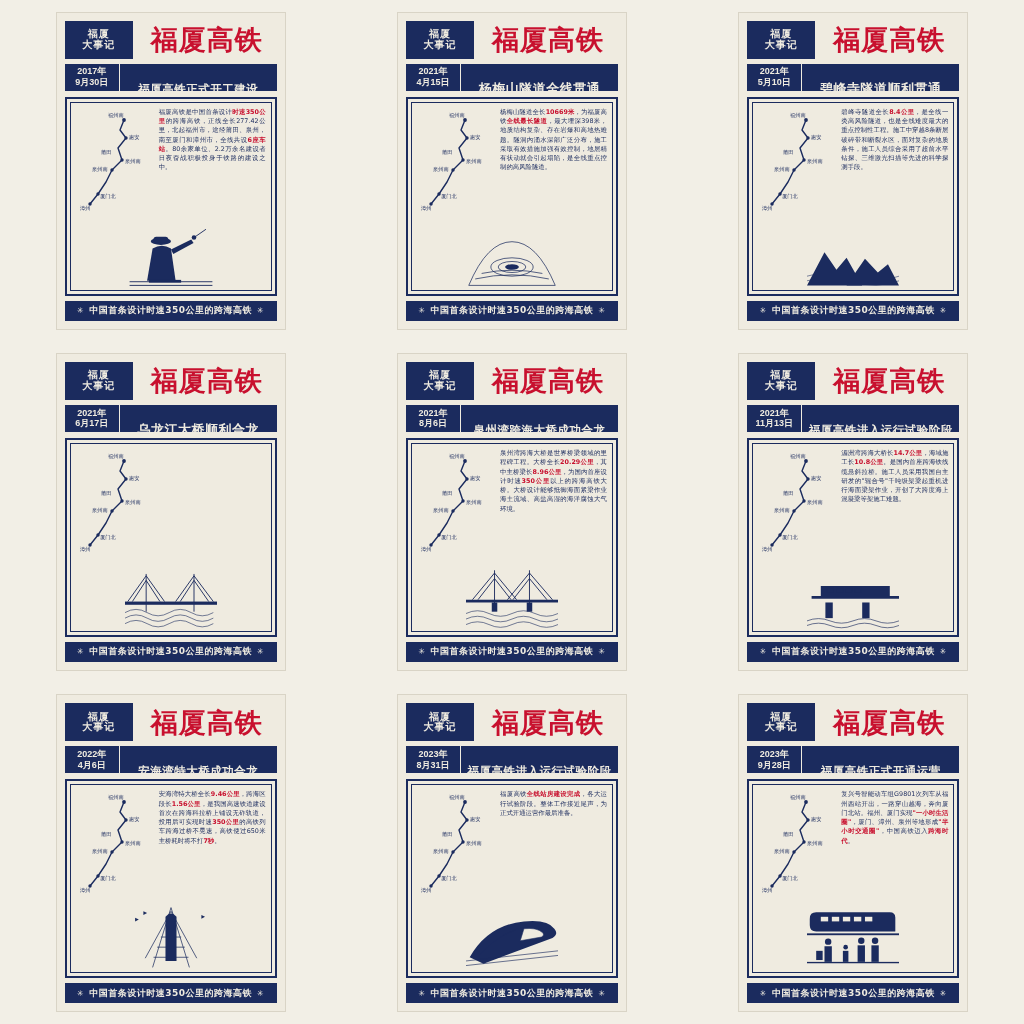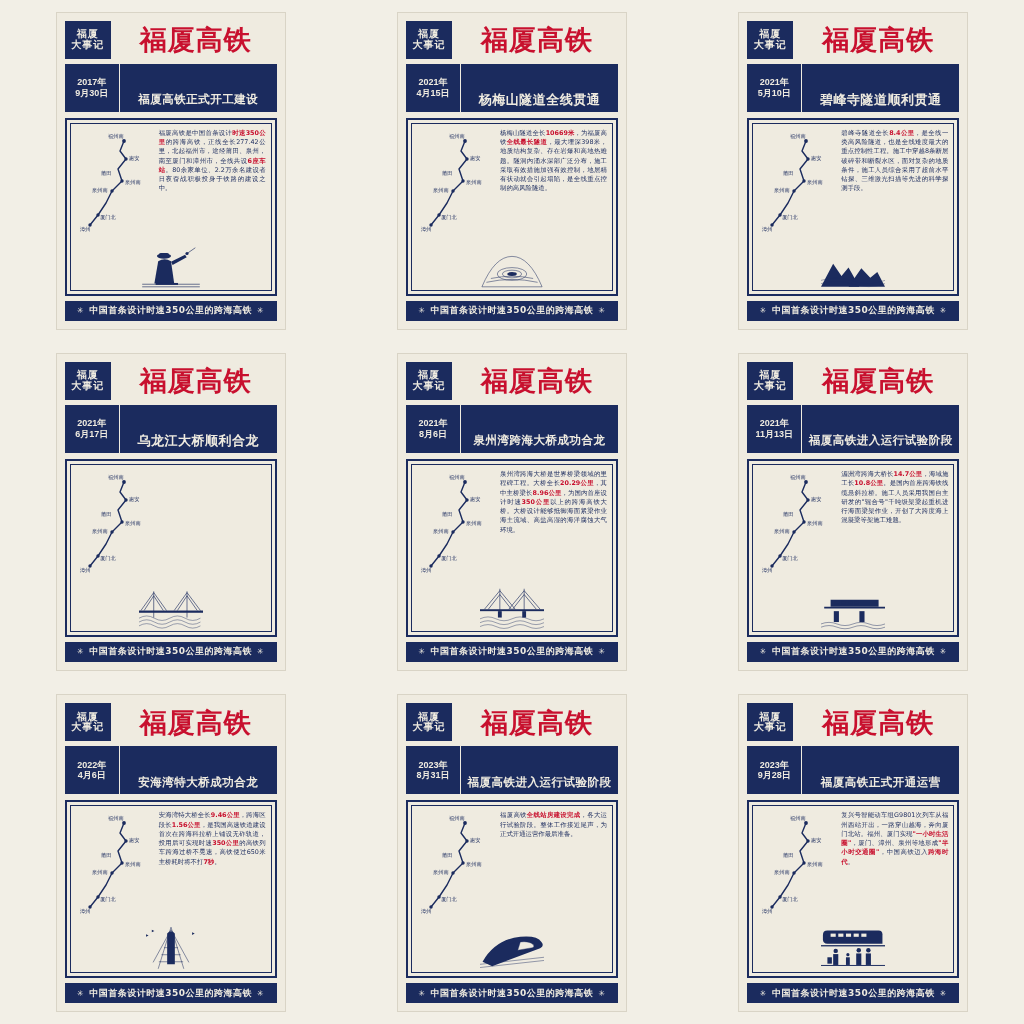--- a/index.html
+++ b/index.html
@@ -29,41 +29,41 @@
     padding:8px 8px 8px 8px;
     display:flex;flex-direction:column;
     position:relative;
   }
   
   .hdr{
     display:flex;align-items:stretch;height:38px;margin-bottom:5px;
   }
   .hdr-badge{
     background:#1b2b5e;color:#efebe0;
-    width:46px;display:flex;flex-direction:column;
+    width:68px;display:flex;flex-direction:column;
     align-items:center;justify-content:center;
     font-weight:bold;line-height:1.05;
     font-size:11px;letter-spacing:1px;
     padding:2px 0;
   }
   .hdr-badge .b1{font-size:10px;}
   .hdr-badge .b2{font-size:10px;}
   .hdr-title{
     flex:1;display:flex;align-items:center;justify-content:center;
     color:#c8102e;font-weight:bold;
     font-size:27px;letter-spacing:1px;
     font-family:"DejaVu Sans","Liberation Sans",sans-serif;
     line-height:1;
     padding-left:4px;
   }
   
   .datebar{
     display:flex;align-items:stretch;
     background:#1b2b5e;color:#efebe0;
-    height:48px;margin-bottom:6px;
+    height:27px;margin-bottom:6px;
   }
   .datebar .dt{
     width:54px;display:flex;flex-direction:column;
     align-items:center;justify-content:center;
     font-size:9px;line-height:1.2;font-weight:bold;
     border-right:1px solid #efebe0;
   }
   .datebar .hl{
     flex:1;display:flex;align-items:center;justify-content:center;
     font-size:13px;font-weight:bold;letter-spacing:0.5px;

